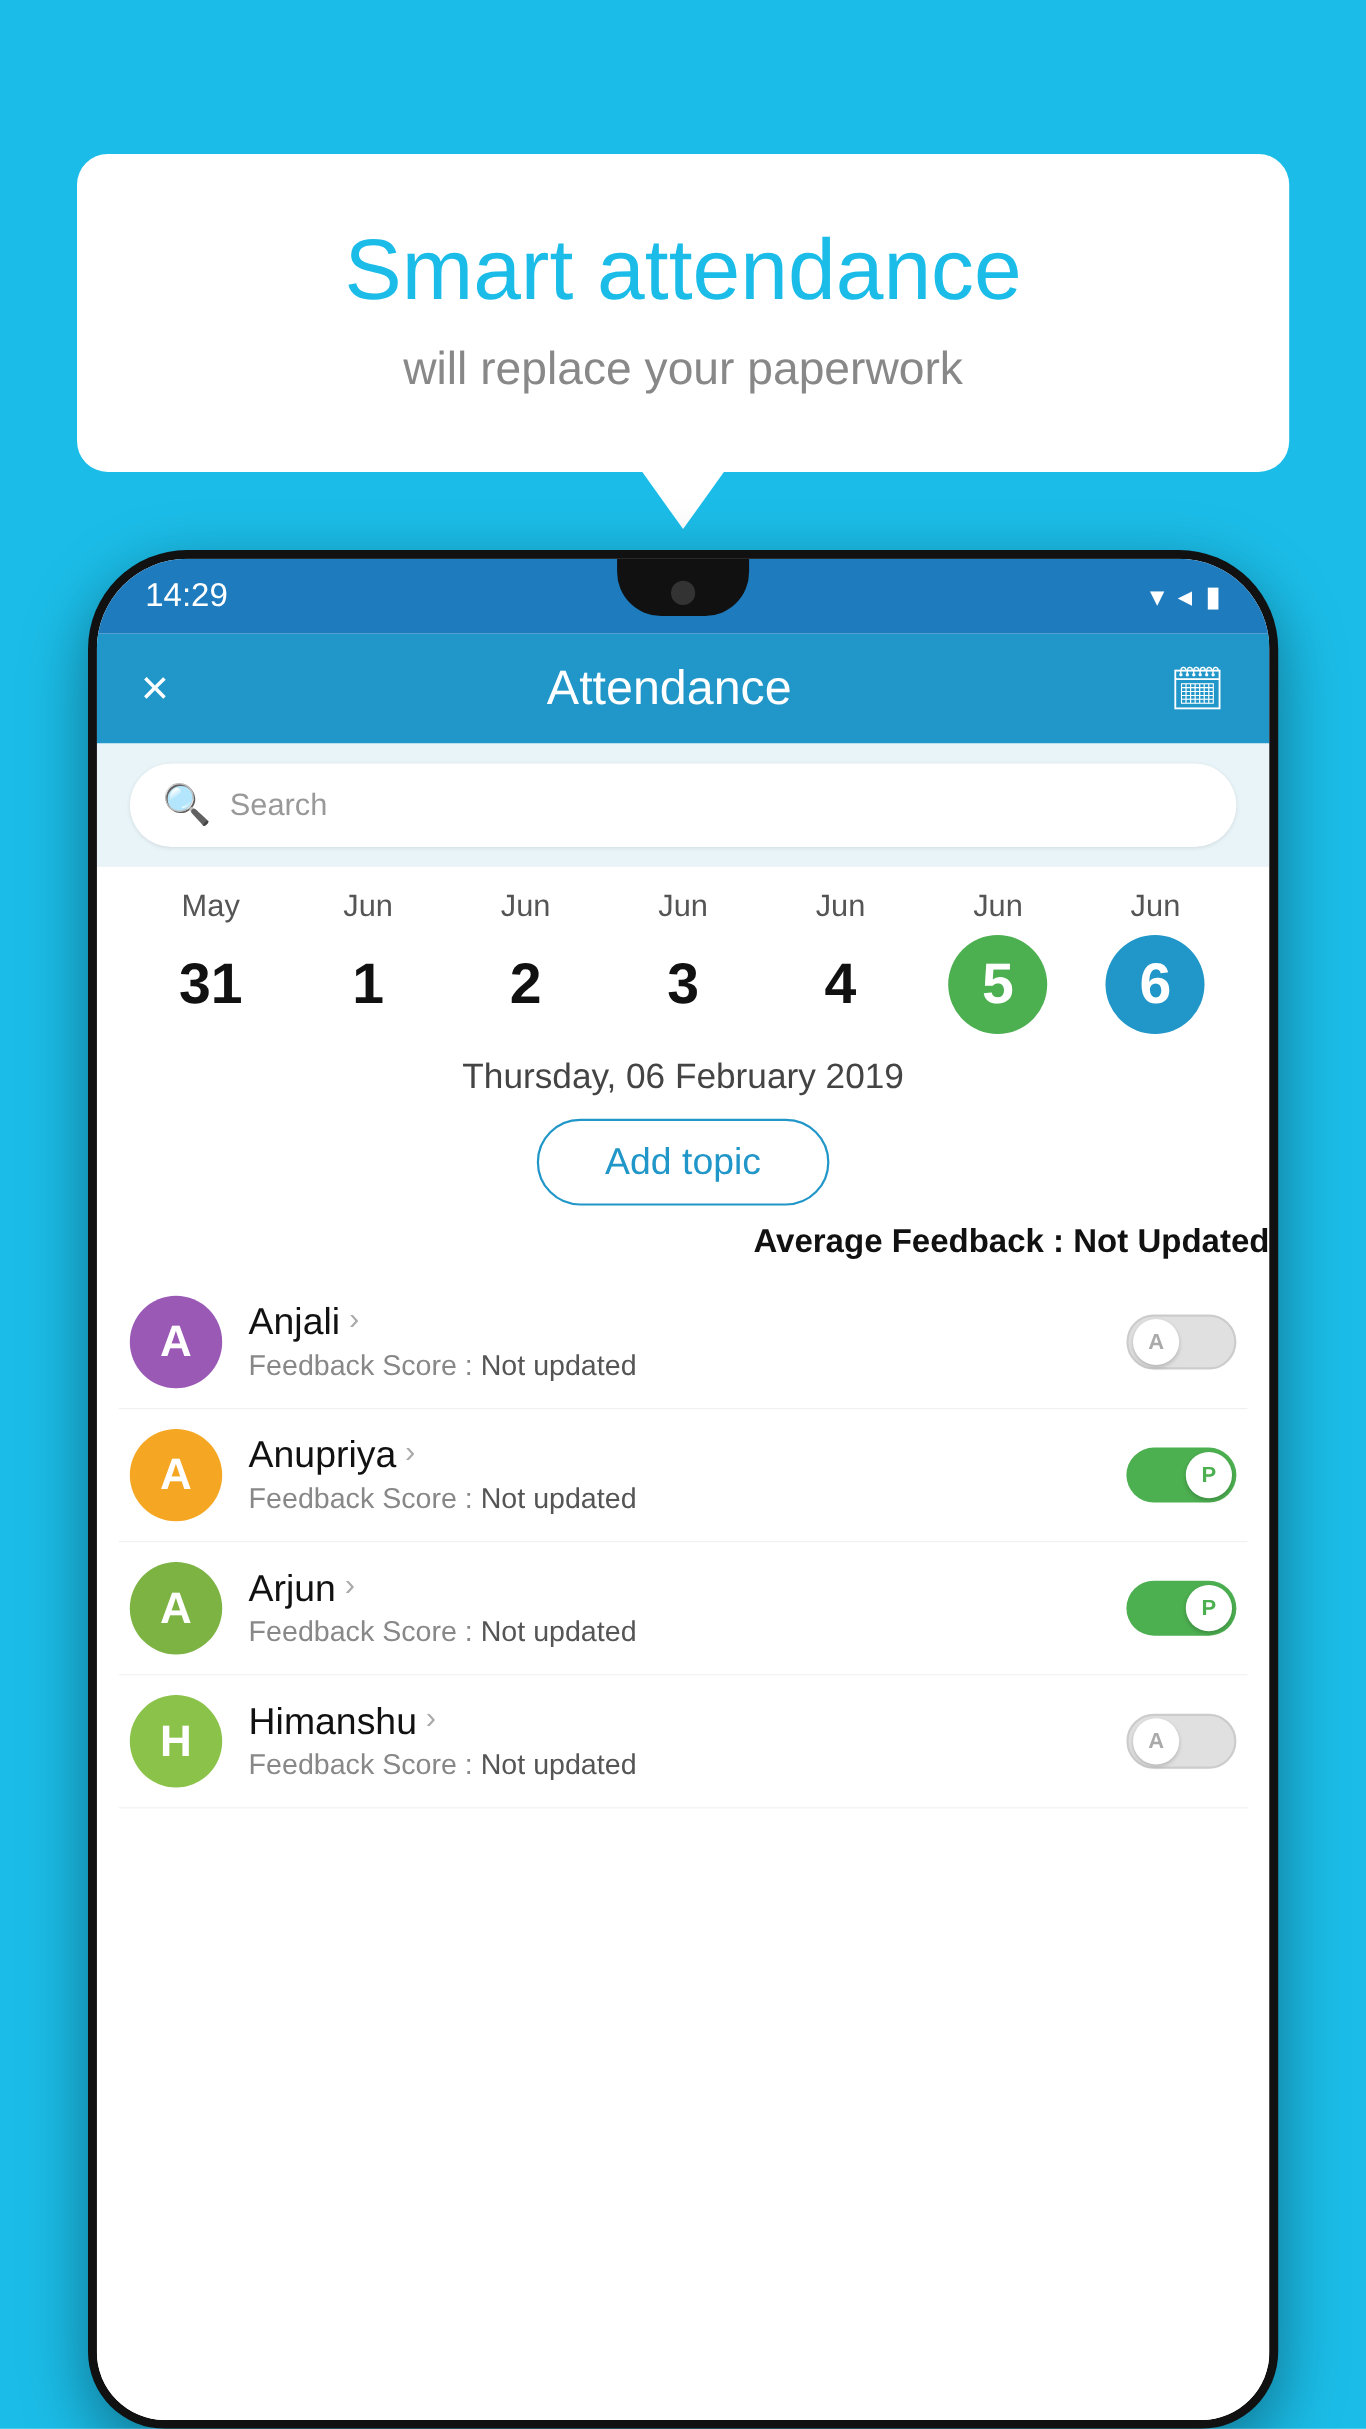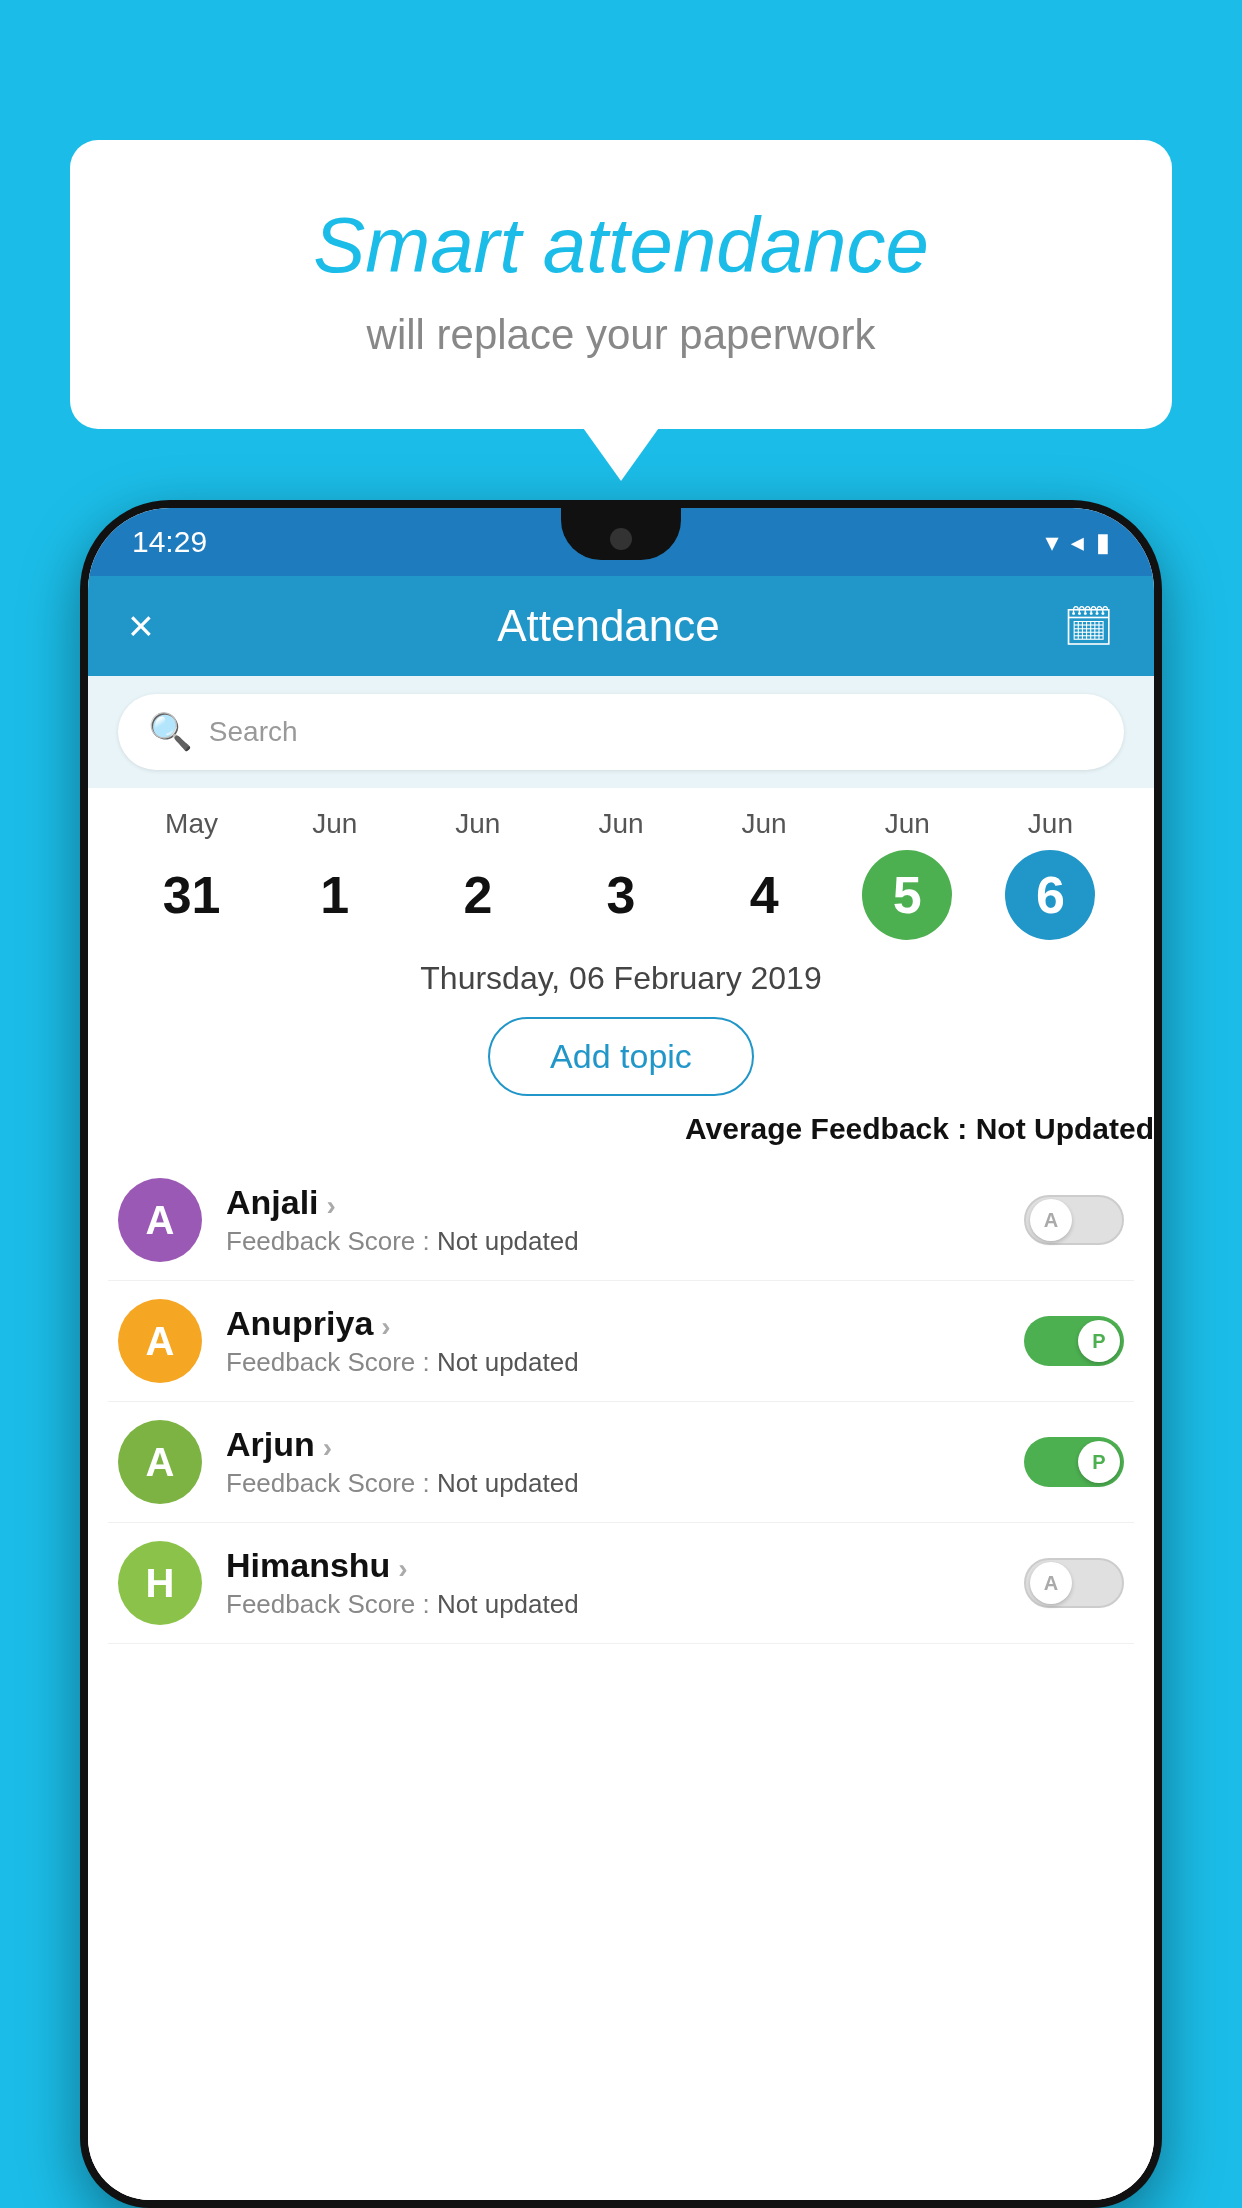--- a/index.html
+++ b/index.html
@@ -36,21 +36,20 @@
       height: 0;
       border-left: 40px solid transparent;
       border-right: 40px solid transparent;
       border-top: 56px solid white;
     }
     .bubble-title {
       font-size: 78px;
       font-weight: 400;
       color: #1BBDE8;
       margin-bottom: 20px;
-      font-style: italic;
     }
     .bubble-subtitle {
       font-size: 42px;
       color: #888;
       font-weight: 400;
     }
 
     
     .phone-frame {
       position: absolute;
@@ -267,24 +266,24 @@
       font-size: 40px;
       font-weight: 600;
       color: white;
       flex-shrink: 0;
     }
     .student-info {
       flex: 1;
     }
     .student-name {
       font-size: 34px;
-      font-weight: 700;
+      font-weight: 400;
       color: #111;
       display: flex;
-      align-items: flex-end;
+      align-items: flex-start;
       gap: 8px;
     }
     .chevron-right {
       color: #aaa;
       font-size: 28px;
     }
     .student-feedback {
       font-size: 26px;
       color: #888;
       margin-top: 4px;

